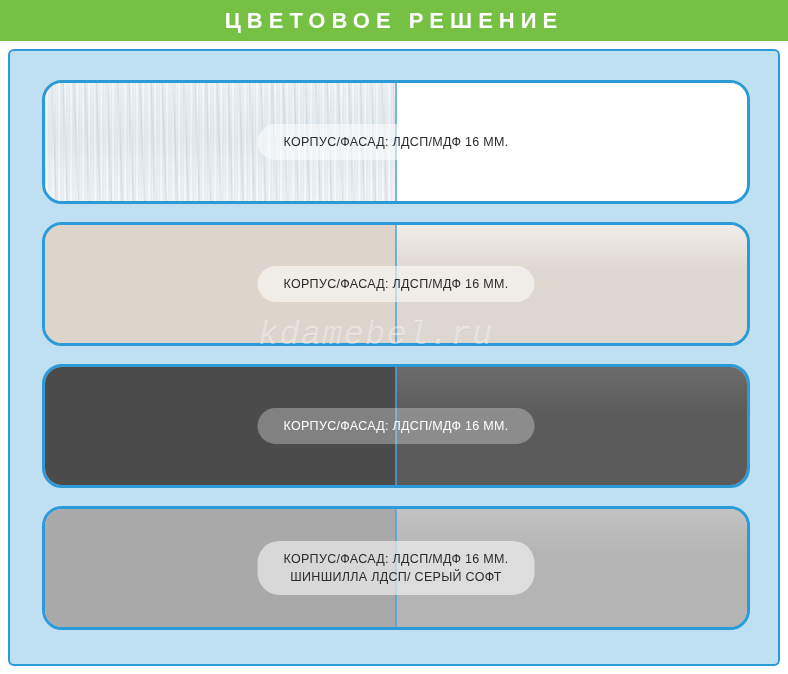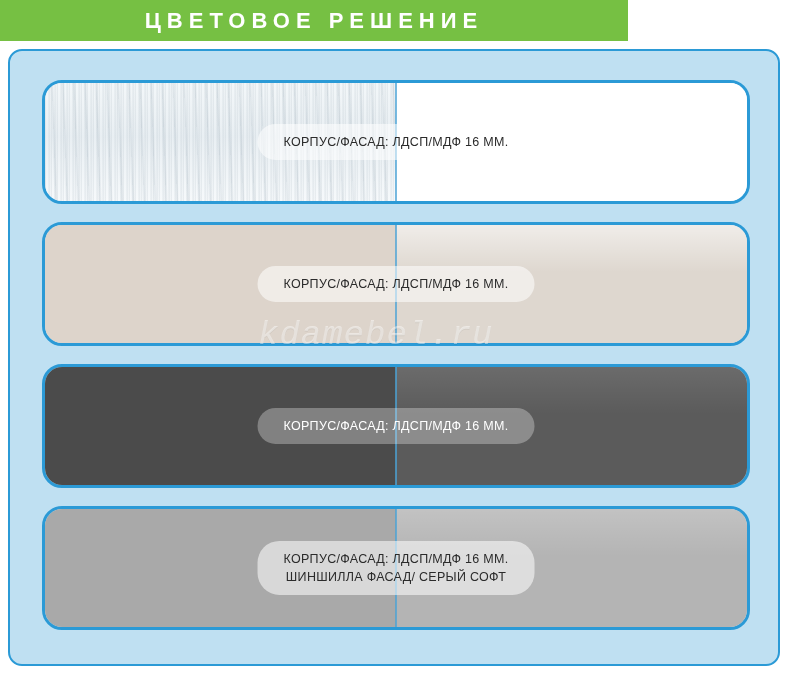--- a/index.html
+++ b/index.html
@@ -19,21 +19,21 @@
     height: 674px;
     background: #ffffff;
     box-sizing: border-box;
   }
 
   
   #header {
     position: absolute;
     left: 0;
     top: 0;
-    width: 628px;
+    width: 788px;
     height: 41px;
     background: #76c043;
     display: flex;
     align-items: center;
     justify-content: center;
   }
   #header-title {
     color: #ffffff;
     font-size: 22px;
     font-weight: bold;
@@ -44,21 +44,21 @@
 
   
   #panel {
     position: absolute;
     left: 8px;
     top: 49px;
     width: 772px;
     height: 617px;
     background: #bfe0f2;
     border: 2px solid #2b9ad6;
-    border-radius: 14px;
+    border-radius: 6px;
     box-sizing: border-box;
   }
 
   #swatch-list {
     position: absolute;
     left: 32px;
     top: 29px;
     width: 708px;
     display: flex;
     flex-direction: column;
@@ -216,21 +216,21 @@
       <div class="swatch">
         <div class="swatch-halves">
           <div class="half" style="background:#a9a9a9;"></div>
           <div class="half" style="background:#b4b4b4;">
             <div class="tex-soft" style="opacity:.35;"></div>
           </div>
         </div>
         <div class="divider"></div>
         <div class="caption">
           <span class="line">КОРПУС/ФАСАД: ЛДСП/МДФ 16 ММ.</span>
-          <span class="line">ШИНШИЛЛА ФАСАД/ СЕРЫЙ СОФТ</span>
+          <span class="line">ШИНШИЛЛА ЛДСП/ СЕРЫЙ СОФТ</span>
         </div>
       </div>
 
     </div>
   </div>
 
   <div id="watermark">kdamebel.ru</div>
 
 </div>
 

